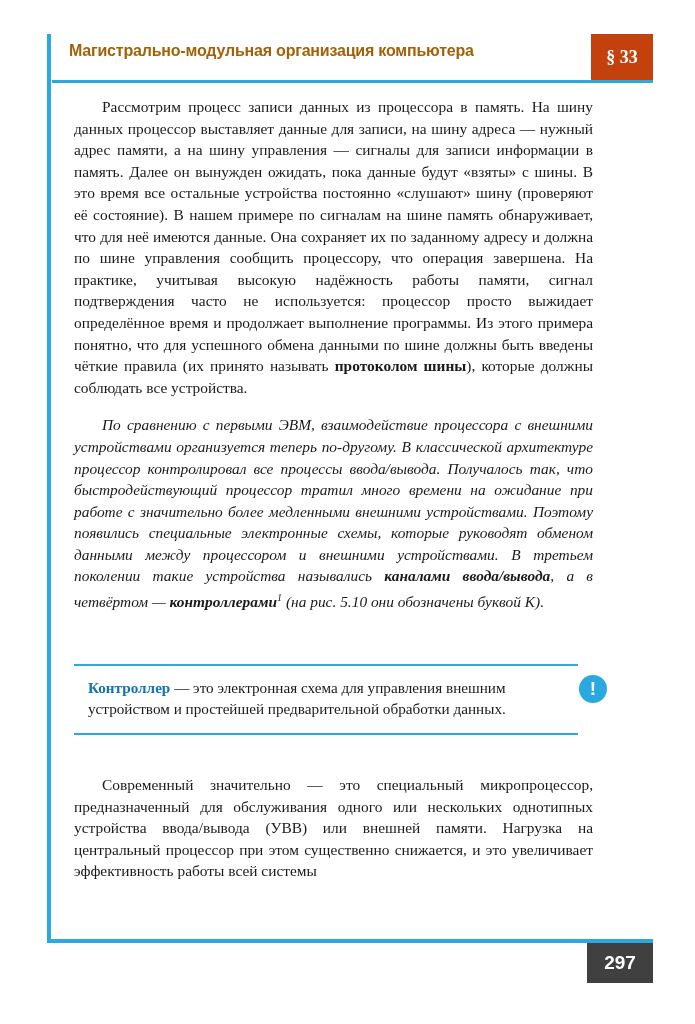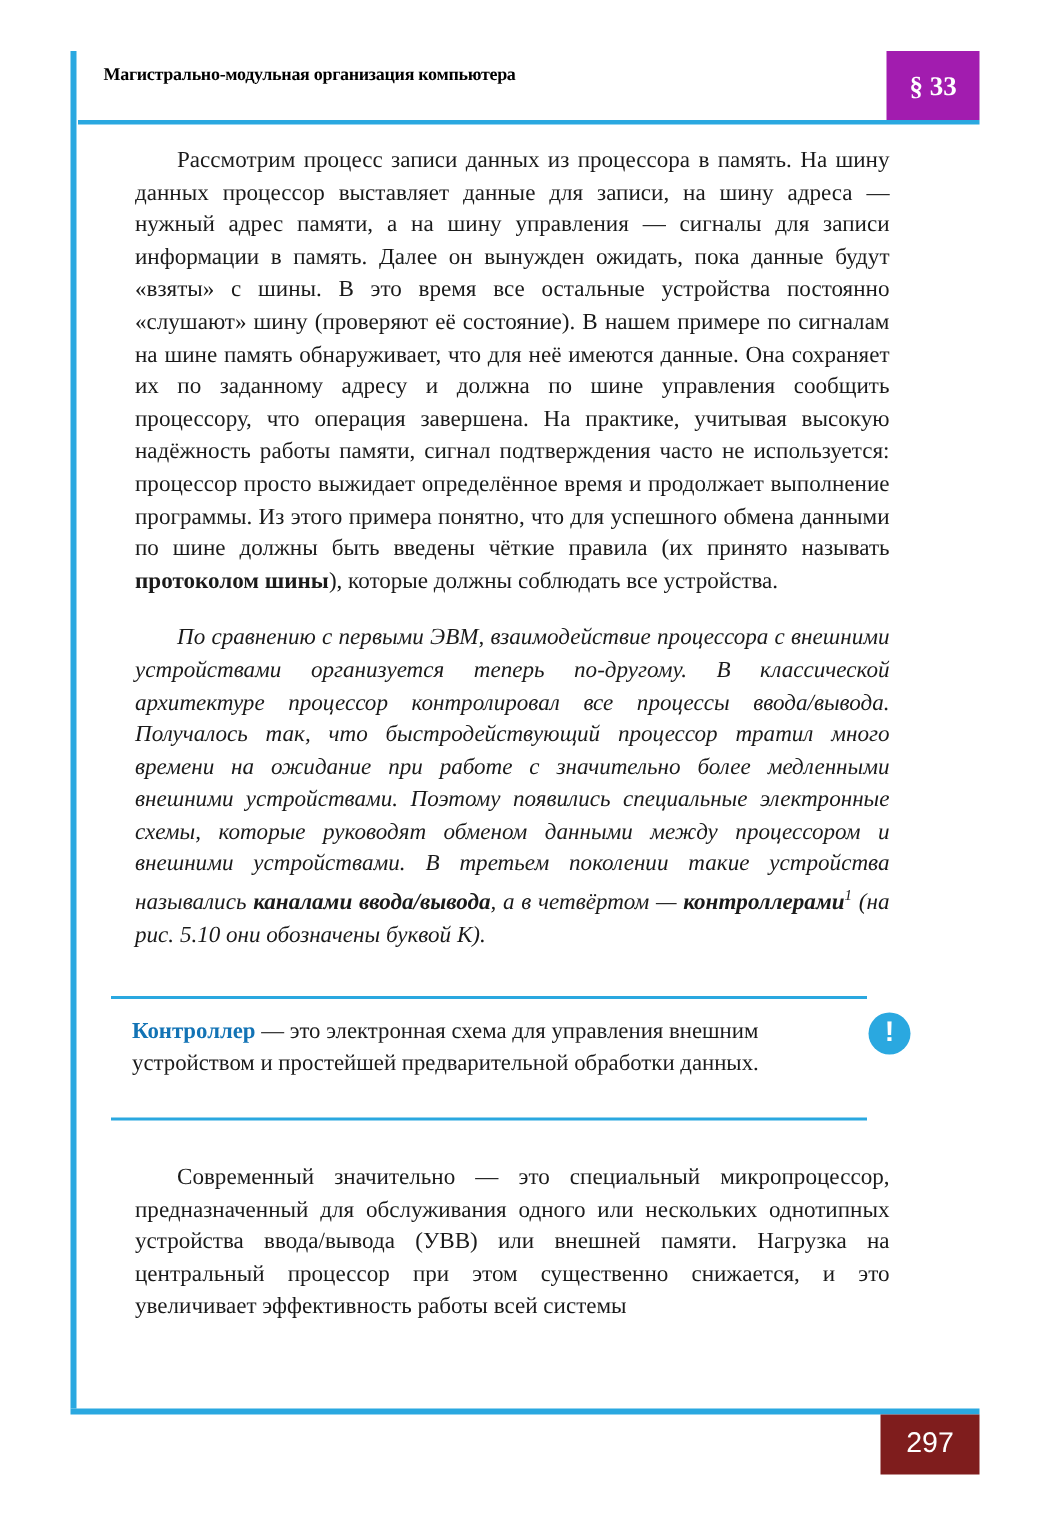--- a/index.html
+++ b/index.html
@@ -39,34 +39,34 @@
     left: 52px;
     top: 34px;
     width: 601px;
     height: 46px;
   }
   .header-title {
     position: absolute;
     left: 17px;
     top: 8px;
     width: 500px;
-    font-family: Liberation Serif, serif;
-    font-weight: bold;
-    font-size: 12px;
+    font-family: Liberation Sans, sans-serif;
+    font-weight: bold;
+    font-size: 16px;
     letter-spacing: -0.2px;
-    color: #000000;
+    color: #a16207;
     white-space: nowrap;
   }
   .header-section {
     position: absolute;
     right: 0;
     top: 0;
     width: 62px;
     height: 46px;
-    background: #a21caf;
+    background: #c2410c;
     color: #ffffff;
     font-family: "Liberation Serif", serif;
     font-weight: bold;
     font-size: 18px;
     display: flex;
     align-items: center;
     justify-content: center;
   }
   .header-underline {
     position: absolute;
@@ -78,21 +78,21 @@
   }
 
   
   .content {
     position: absolute;
     left: 74px;
     top: 96px;
     width: 519px;
   }
   p.body {
-    margin: 0 0 0 16px;
+    margin: 0 0 0 0;
     font-size: 15.4px;
     line-height: 21.6px;
     text-align: justify;
     text-indent: 28px;
     hyphens: manual;
   }
   p.body + p.body {
     margin-top: 16px;
     font-style: italic;
   }
@@ -105,21 +105,21 @@
     top: 664px;
     width: 519px;
   }
   .callout-rule-top,
   .callout-rule-bottom {
     width: 504px;
     height: 2px;
     background: #2aa8e0;
   }
   .callout-body {
-    padding: 11px 0 26px 14px;
+    padding: 11px 0 14px 14px;
     width: 490px;
     font-size: 15.2px;
     line-height: 21px;
     text-align: left;
   }
   .callout-term {
     font-weight: bold;
     color: #1273b5;
   }
   .callout-badge {
@@ -184,24 +184,24 @@
     width: 606px;
     height: 4px;
     background: #2aa8e0;
   }
   .page-number-box {
     position: absolute;
     right: 42px;
     top: 943px;
     width: 66px;
     height: 40px;
-    background: #7f1d1d;
+    background: #404040;
     color: #ffffff;
     font-family: "Liberation Sans", sans-serif;
-    font-weight: normal;
+    font-weight: bold;
     font-size: 19px;
     display: flex;
     align-items: center;
     justify-content: center;
   }
 </style>
 </head>
 <body>
 
 <div class="page">

